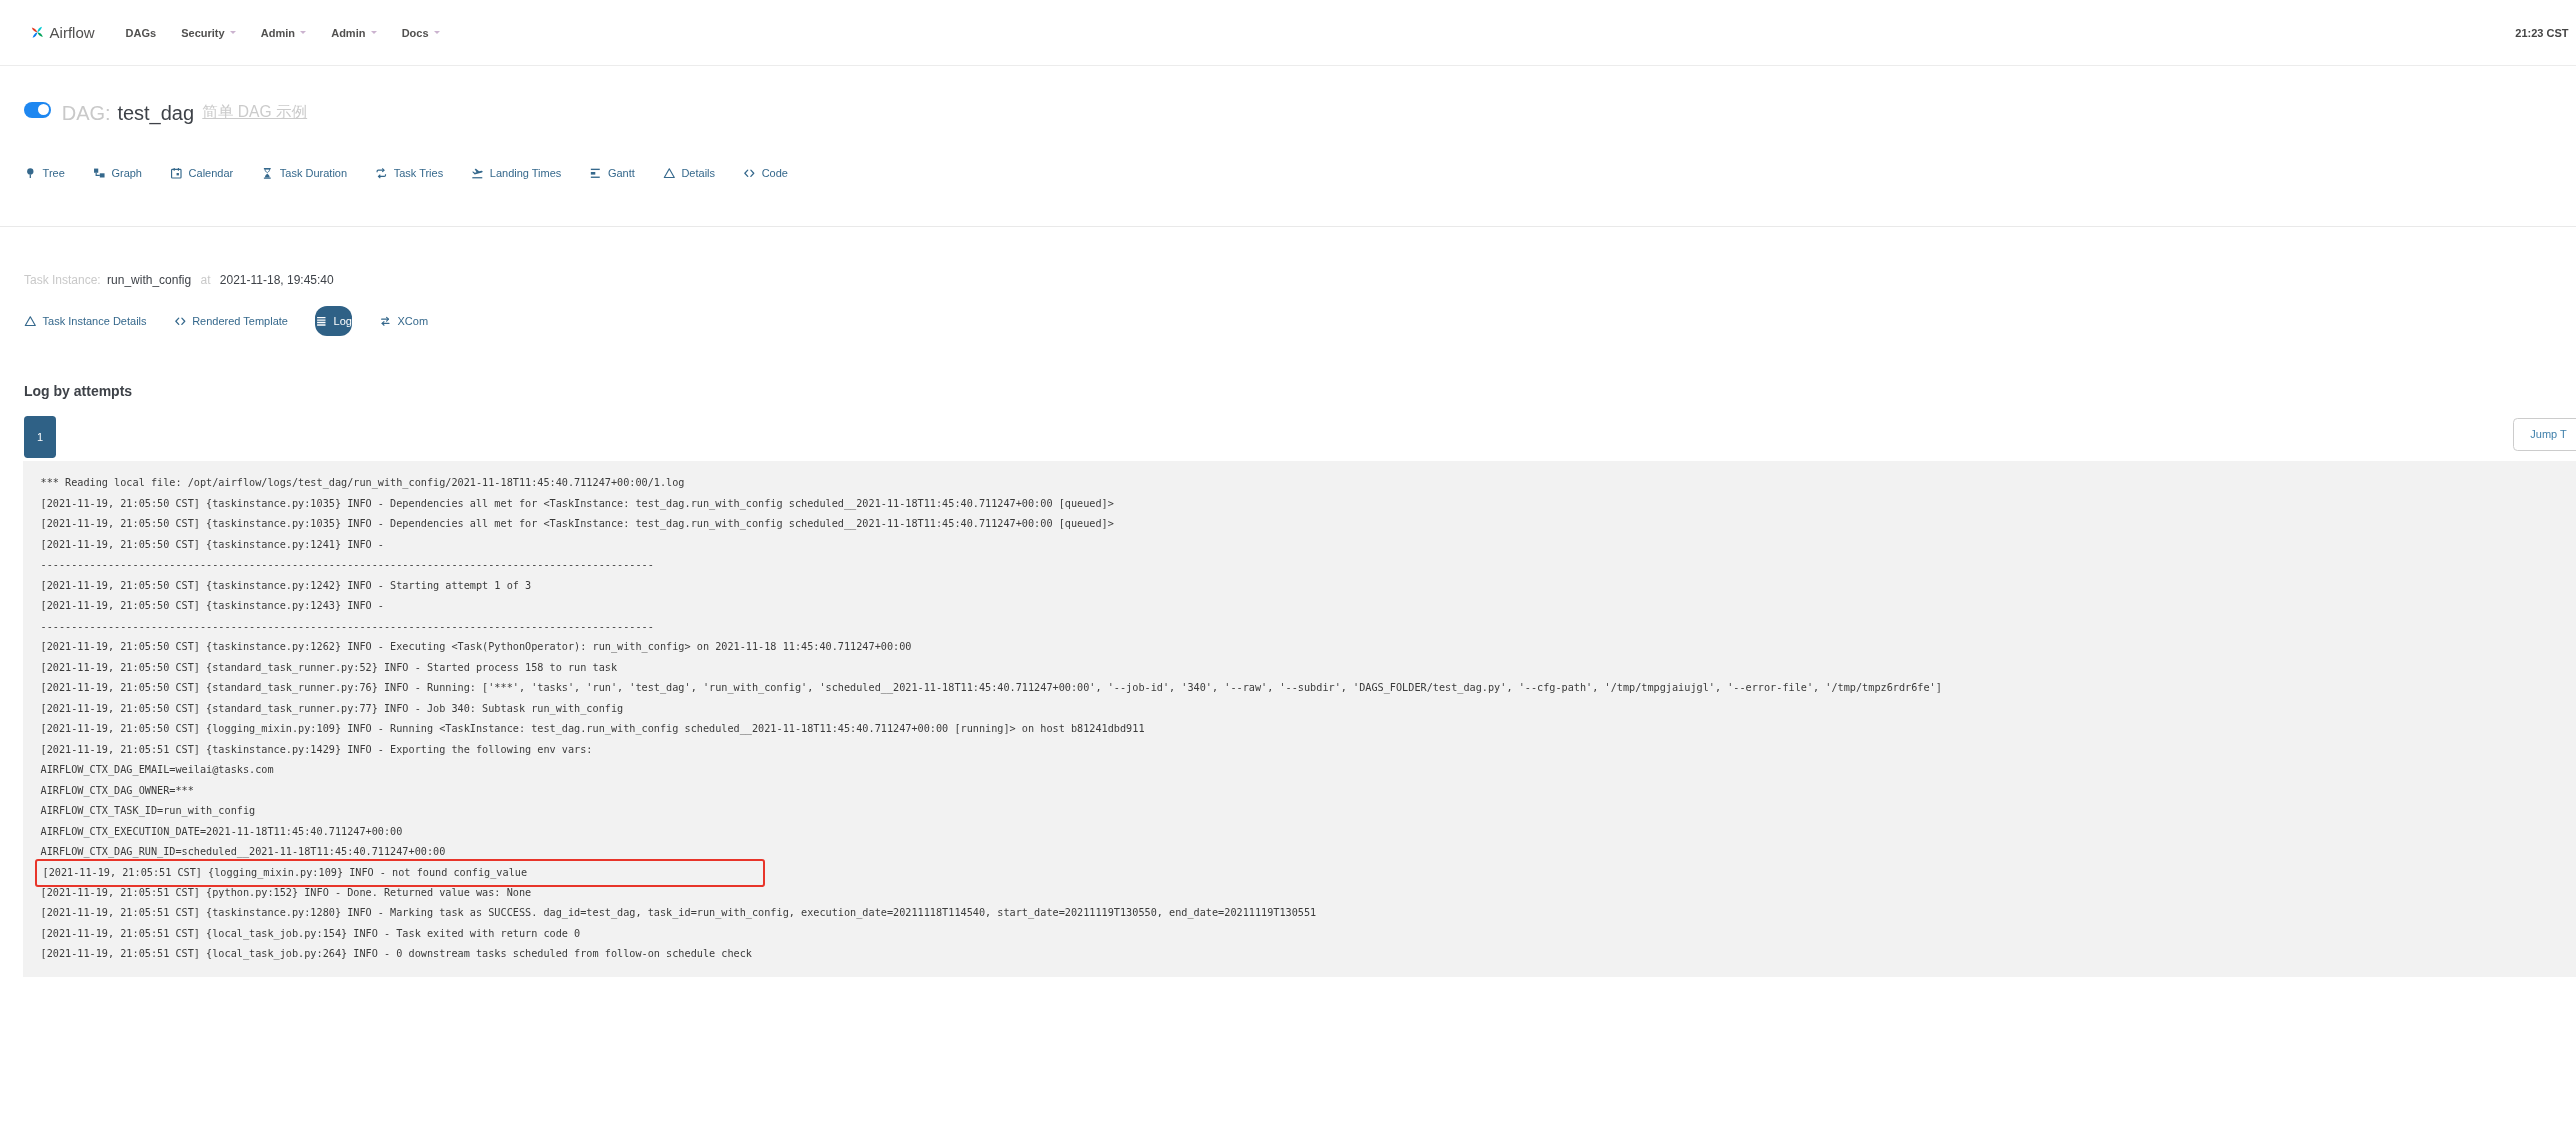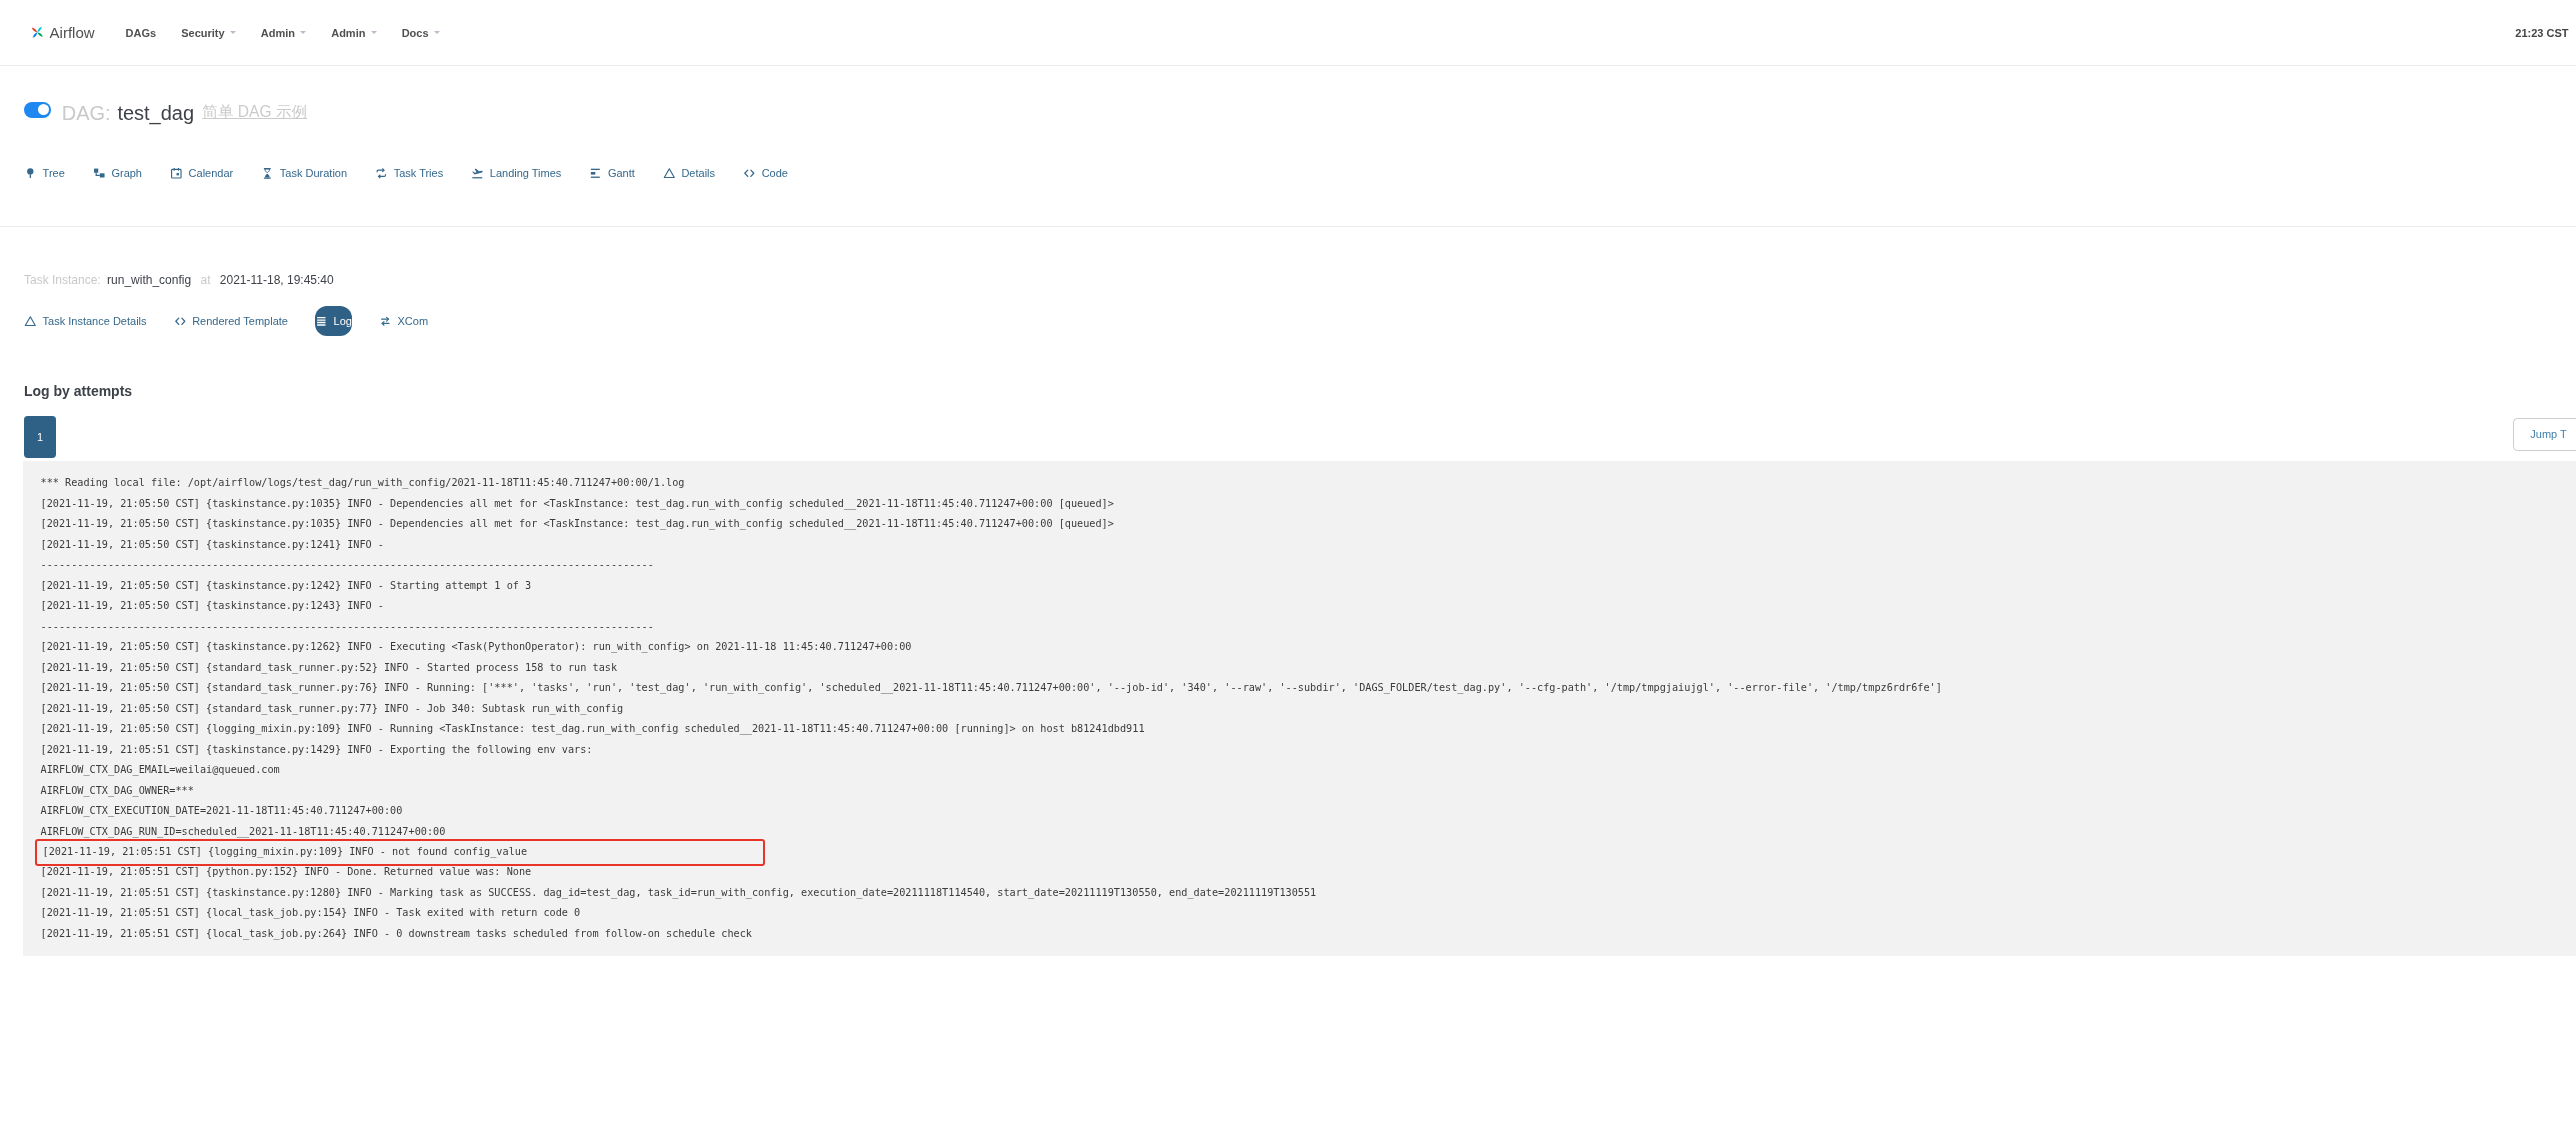--- a/index.html
+++ b/index.html
@@ -259,22 +259,23 @@
       <div class="log-line">----------------------------------------------------------------------------------------------------</div>
       <div class="log-line">[2021-11-19, 21:05:50 CST] {taskinstance.py:1242} INFO - Starting attempt 1 of 3</div>
       <div class="log-line">[2021-11-19, 21:05:50 CST] {taskinstance.py:1243} INFO - </div>
       <div class="log-line">----------------------------------------------------------------------------------------------------</div>
       <div class="log-line">[2021-11-19, 21:05:50 CST] {taskinstance.py:1262} INFO - Executing &lt;Task(PythonOperator): run_with_config&gt; on 2021-11-18 11:45:40.711247+00:00</div>
       <div class="log-line">[2021-11-19, 21:05:50 CST] {standard_task_runner.py:52} INFO - Started process 158 to run task</div>
       <div class="log-line">[2021-11-19, 21:05:50 CST] {standard_task_runner.py:76} INFO - Running: ['***', 'tasks', 'run', 'test_dag', 'run_with_config', 'scheduled__2021-11-18T11:45:40.711247+00:00', '--job-id', '340', '--raw', '--subdir', 'DAGS_FOLDER/test_dag.py', '--cfg-path', '/tmp/tmpgjaiujgl', '--error-file', '/tmp/tmpz6rdr6fe']</div>
       <div class="log-line">[2021-11-19, 21:05:50 CST] {standard_task_runner.py:77} INFO - Job 340: Subtask run_with_config</div>
       <div class="log-line">[2021-11-19, 21:05:50 CST] {logging_mixin.py:109} INFO - Running &lt;TaskInstance: test_dag.run_with_config scheduled__2021-11-18T11:45:40.711247+00:00 [running]&gt; on host b81241dbd911</div>
       <div class="log-line">[2021-11-19, 21:05:51 CST] {taskinstance.py:1429} INFO - Exporting the following env vars:</div>
-      <div class="log-line">AIRFLOW_CTX_DAG_EMAIL=weilai@queued.com</div>
+      <div class="log-line">AIRFLOW_CTX_DAG_EMAIL=weilai@tasks.com</div>
       <div class="log-line">AIRFLOW_CTX_DAG_OWNER=***</div>
+      <div class="log-line">AIRFLOW_CTX_TASK_ID=run_with_config</div>
       <div class="log-line">AIRFLOW_CTX_EXECUTION_DATE=2021-11-18T11:45:40.711247+00:00</div>
       <div class="log-line">AIRFLOW_CTX_DAG_RUN_ID=scheduled__2021-11-18T11:45:40.711247+00:00</div>
       <div class="log-line hl" style="border-color: rgb(232, 53, 42);">[2021-11-19, 21:05:51 CST] {logging_mixin.py:109} INFO - not found config_value</div>
       <div class="log-line">[2021-11-19, 21:05:51 CST] {python.py:152} INFO - Done. Returned value was: None</div>
       <div class="log-line">[2021-11-19, 21:05:51 CST] {taskinstance.py:1280} INFO - Marking task as SUCCESS. dag_id=test_dag, task_id=run_with_config, execution_date=20211118T114540, start_date=20211119T130550, end_date=20211119T130551</div>
       <div class="log-line">[2021-11-19, 21:05:51 CST] {local_task_job.py:154} INFO - Task exited with return code 0</div>
       <div class="log-line">[2021-11-19, 21:05:51 CST] {local_task_job.py:264} INFO - 0 downstream tasks scheduled from follow-on schedule check</div>
     </div>
 
 </div>

